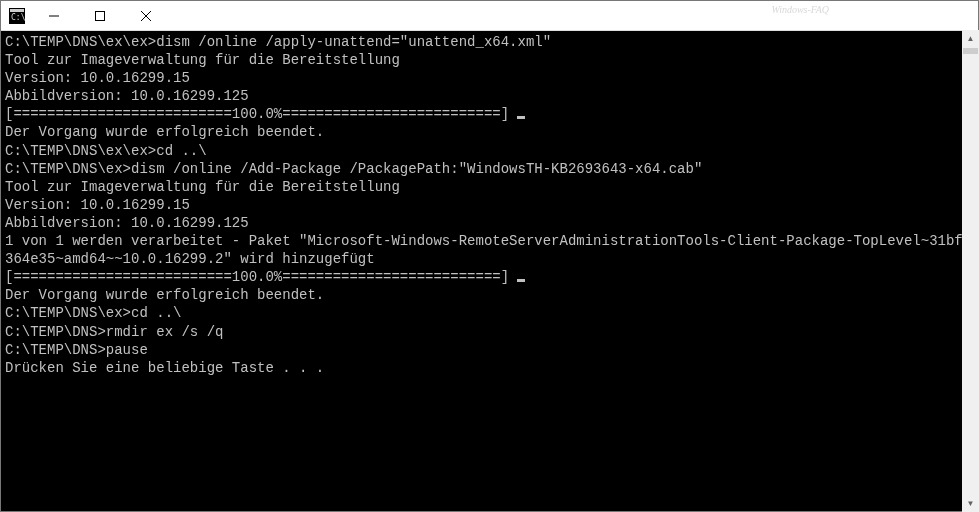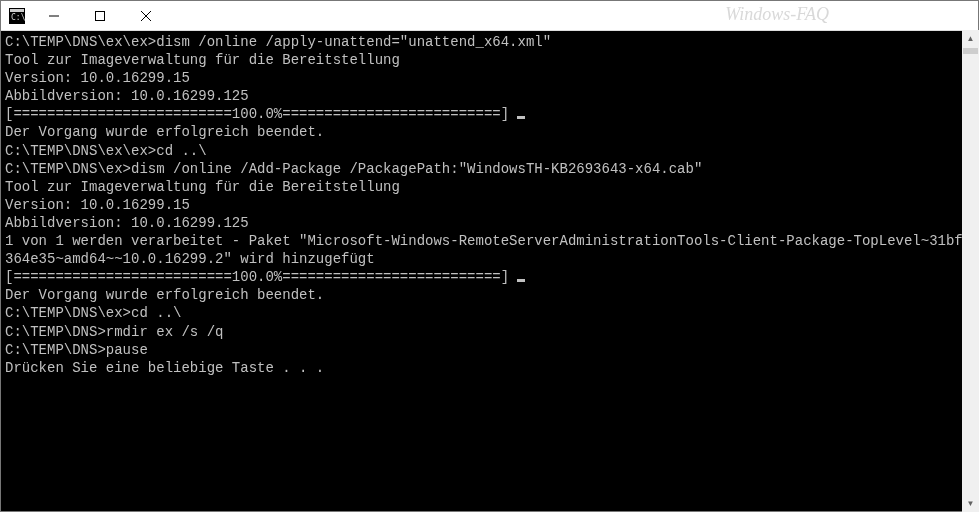--- a/index.html
+++ b/index.html
@@ -1,20 +1,20 @@
 <!DOCTYPE html>
 <html><head>
   <meta charset="utf-8">
   <style>
     * { margin: 0; padding: 0; box-sizing: border-box; }
     body { width: 979px; height: 512px; font-family: 'Segoe UI', Tahoma, sans-serif; background: #fff; overflow: hidden; border: 1px solid #777; }
     .titlebar { height: 30px; background: #fff; display: flex; align-items: center; border-bottom: 1px solid #ddd; }
     .title-icon { width: 16px; height: 16px; margin: 0 6px 0 8px; display: flex; align-items: center; justify-content: center; }
     .title-text { font-size: 12px; color: #000; flex: 1; }
-    .watermark { position: absolute; top: 4px; right: 150px; font-size: 18px; color: #d9d9d9; font-style: italic; font-family: Georgia, serif; pointer-events: none; }
+    .watermark { position: absolute; top: 4px; right: 150px; font-size: 10px; color: #d9d9d9; font-style: italic; font-family: Georgia, serif; pointer-events: none; }
     .win-controls { display: flex; height: 100%; }
     .win-btn { width: 46px; height: 29px; display: flex; align-items: center; justify-content: center; cursor: pointer; }
     .win-btn svg { width: 10px; height: 10px; }
     .terminal { width: 100%; height: calc(100% - 30px); background: #000; color: #c0c0c0; font-family: Consolas, 'Courier New', monospace; font-size: 14px; line-height: 18.1px; padding: 2px 0 0 4px; white-space: pre; overflow: hidden; position: relative; }
     .terminal .line { white-space: pre; }
     .cursor { display: inline-block; width: 8px; height: 3px; background: #c0c0c0; vertical-align: bottom; margin-bottom: 4px; }
     .scroll-bar { position: absolute; right: 0; top: 30px; bottom: 0; width: 17px; background: #f0f0f0; }
     .scroll-thumb { position: absolute; left: 1px; right: 1px; top: 18px; height: 6px; background: #cdcdcd; }
     .scroll-arrow { position: absolute; left: 0; right: 0; height: 17px; display: flex; align-items: center; justify-content: center; color: #606060; font-size: 8px; }
     .scroll-arrow.up { top: 0; }

